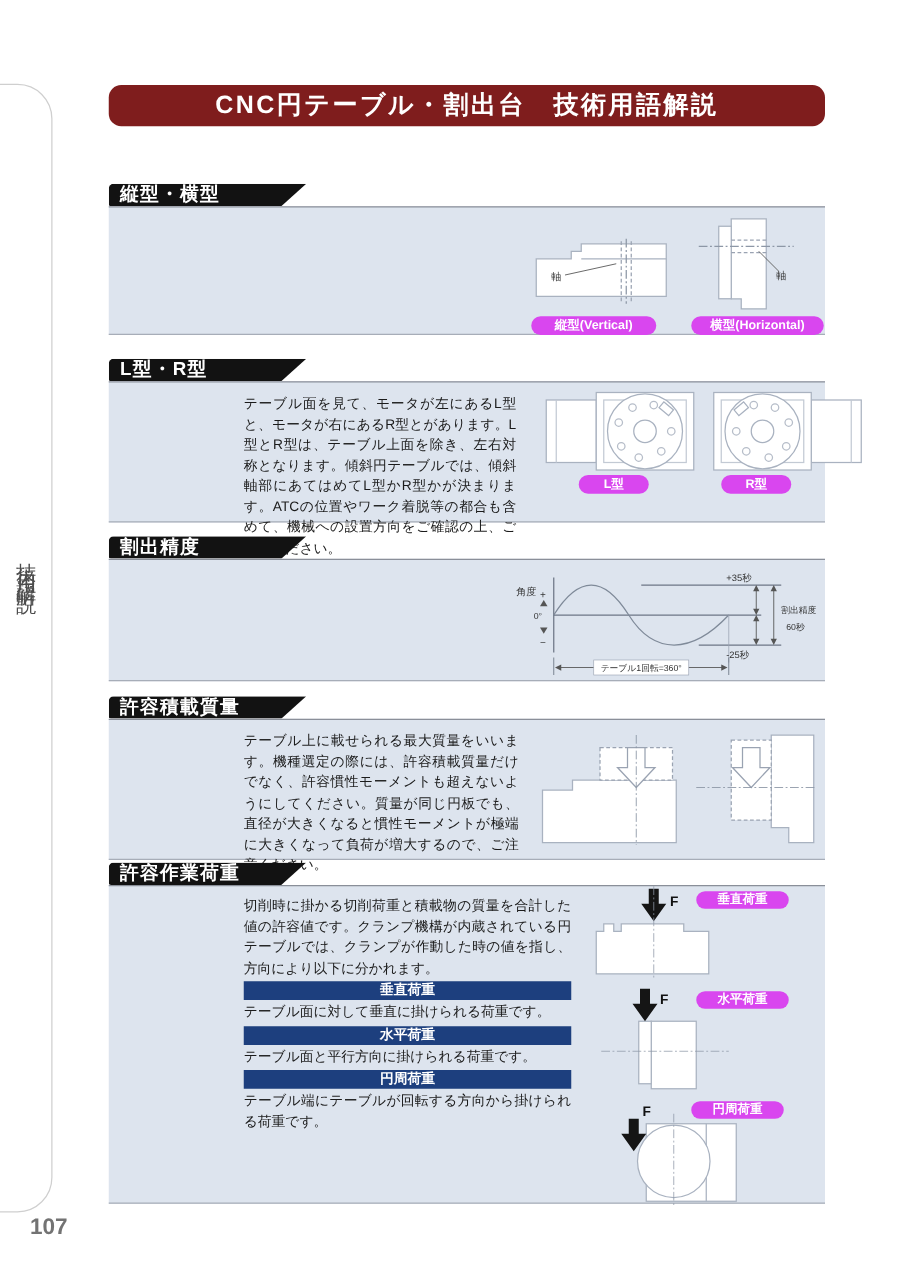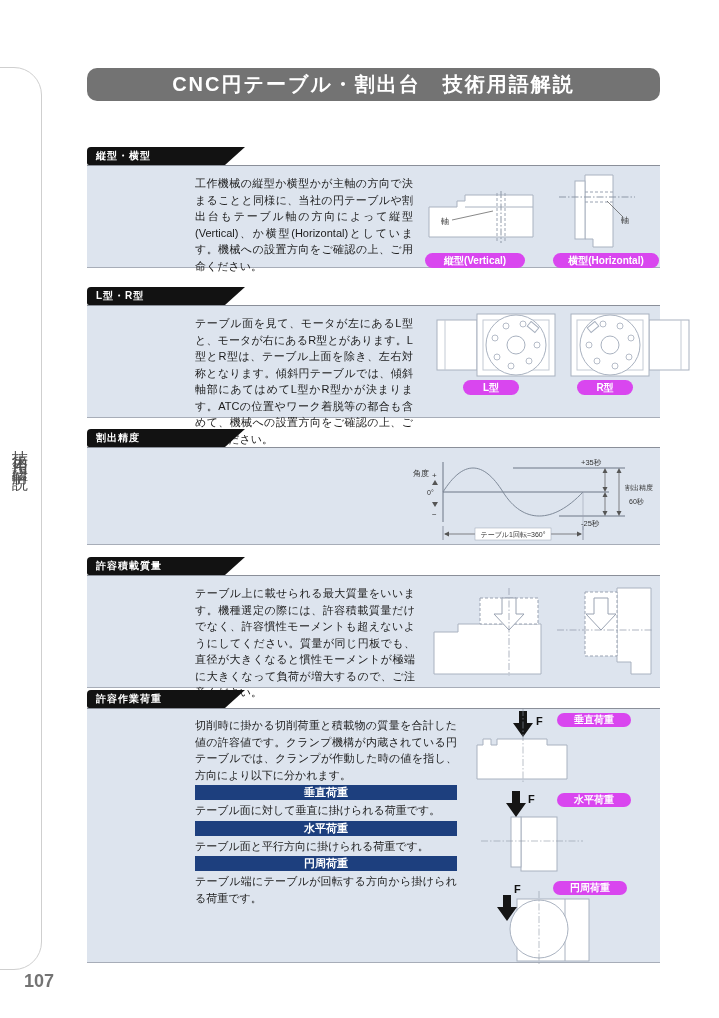--- a/index.html
+++ b/index.html
@@ -3,27 +3,27 @@
 <meta charset="utf-8">
 <style>
   html,body{margin:0;padding:0;background:#fff;}
   .page{position:relative;width:719px;height:1018px;background:#ffffff;overflow:hidden;
         font-family:"Liberation Sans","DejaVu Sans",sans-serif;color:#1b1b1b;}
   .margin-frame{position:absolute;left:-40px;top:67px;width:80px;height:901px;
         border:1px solid #cfcfcf;border-radius:0 28px 28px 0;}
   .side-label{position:absolute;left:9px;top:437px;writing-mode:vertical-rl;text-orientation:upright;
         font-size:16px;letter-spacing:5px;color:#4d4d4d;}
   .page-number{position:absolute;left:24px;top:971px;font-size:18px;font-weight:bold;color:#737373;}
-  .title-bar{position:absolute;left:87px;top:68px;width:573px;height:33px;background:#737373;
+  .title-bar{position:absolute;left:87px;top:68px;width:573px;height:33px;background:#7f1d1d;
         border-radius:10px;color:#fff;font-size:20px;font-weight:bold;text-align:center;
         line-height:33px;letter-spacing:2px;}
   .subtitle{position:absolute;left:88px;top:110px;font-size:11.5px;font-weight:bold;color:#111;}
   .ribbon{position:absolute;left:87px;width:158px;height:18px;background:#121212;
         clip-path:polygon(0 0,100% 0,calc(100% - 20px) 100%,0 100%);
-        border-radius:4px 0 0 2px;color:#fff;font-size:10px;font-weight:bold;
+        border-radius:4px 0 0 2px;color:#fff;font-size:15px;font-weight:bold;
         line-height:18px;padding-left:9px;box-sizing:border-box;letter-spacing:1px;}
   .panel{position:absolute;left:87px;width:573px;background:#dde4ee;
         border-top:1px solid #8a8f99;border-bottom:1px solid #a7adb8;box-sizing:border-box;}
   .body{position:absolute;left:108px;top:9px;width:218px;margin:0;font-size:11px;
         line-height:16.5px;text-align:justify;color:#1b1b1b;}
   .pill{position:absolute;height:15px;background:#d946ef;border-radius:8px;color:#fff;
         font-size:10px;font-weight:bold;text-align:center;line-height:15px;}
   .textcol{position:absolute;left:108px;top:8px;width:262px;font-size:11px;line-height:16.5px;}
   .textcol p{margin:0;text-align:justify;}
   .navy-banner{height:15px;background:#1d3f7e;color:#fff;font-size:11px;font-weight:bold;
@@ -38,21 +38,20 @@
 <div class="page">
 
   <div class="margin-frame"></div>
   <div class="side-label">技術用語解説</div>
   <div class="page-number">107</div>
 
   <div class="title-bar">CNC円テーブル・割出台　技術用語解説</div>
 
   <div class="ribbon" style="top:147px;">縦型・横型</div>
   <div class="panel" style="top:165px;height:103px;">
-    <p class="body">工作機械の縦型か横型かが主軸の方向で決まることと同様に、当社の円テーブルや割出台もテーブル軸の方向によって縦型(Vertical)、か横型(Horizontal)としています。機械への設置方向をご確認の上、ご用命ください。</p>
 
     <svg style="left:340px;top:27px;" width="108" height="58" viewBox="0 0 108 58">
       <path d="M2,14 H30 V8 H38 V2 H106 V44 H2 Z" fill="#ffffff" stroke="#a9b2c0" stroke-width="1"></path>
       <line x1="38" y1="14" x2="106" y2="14" stroke="#a9b2c0"></line>
       <line x1="70" y1="0" x2="70" y2="48" stroke="#9aa3b2" stroke-dasharray="3 2"></line>
       <line x1="78" y1="0" x2="78" y2="48" stroke="#9aa3b2" stroke-dasharray="3 2"></line>
       <line x1="74" y1="-2" x2="74" y2="50" stroke="#8d97a6" stroke-dasharray="7 2 1.5 2"></line>
       <line x1="25" y1="27" x2="66" y2="18" stroke="#555" stroke-width="0.7"></line>
       <text x="14" y="31" font-size="8" fill="#333">軸</text>
     </svg>

